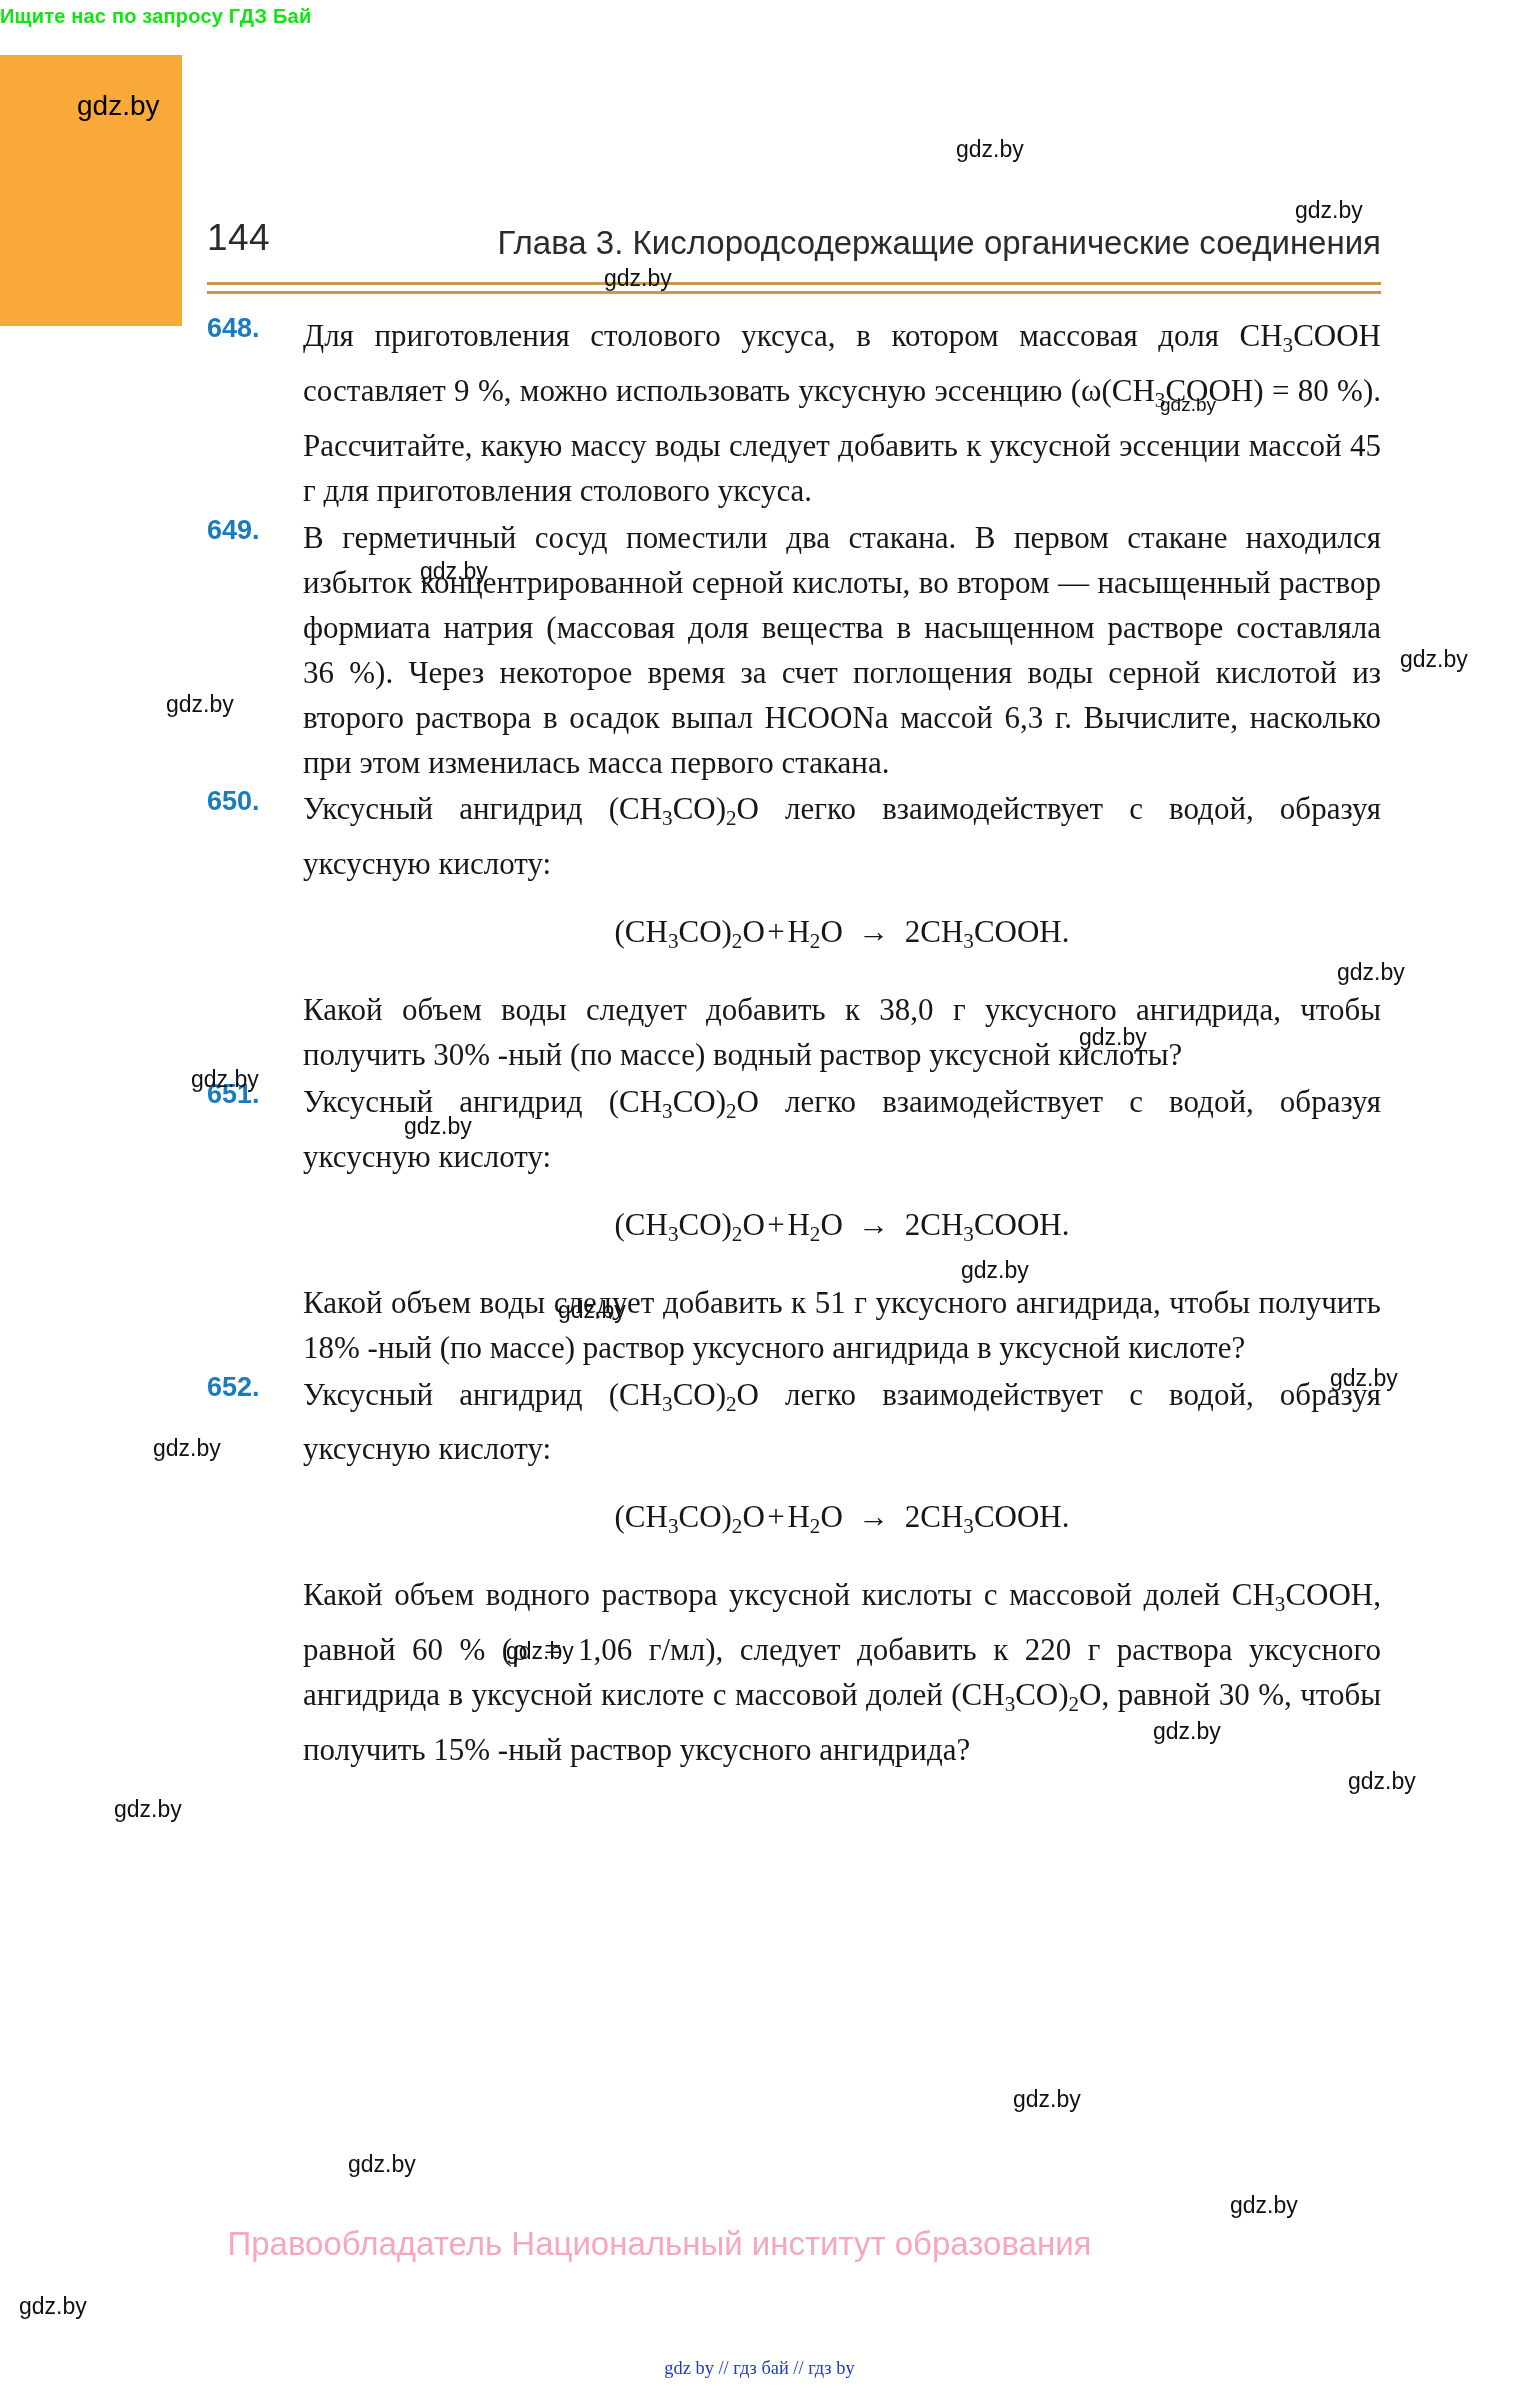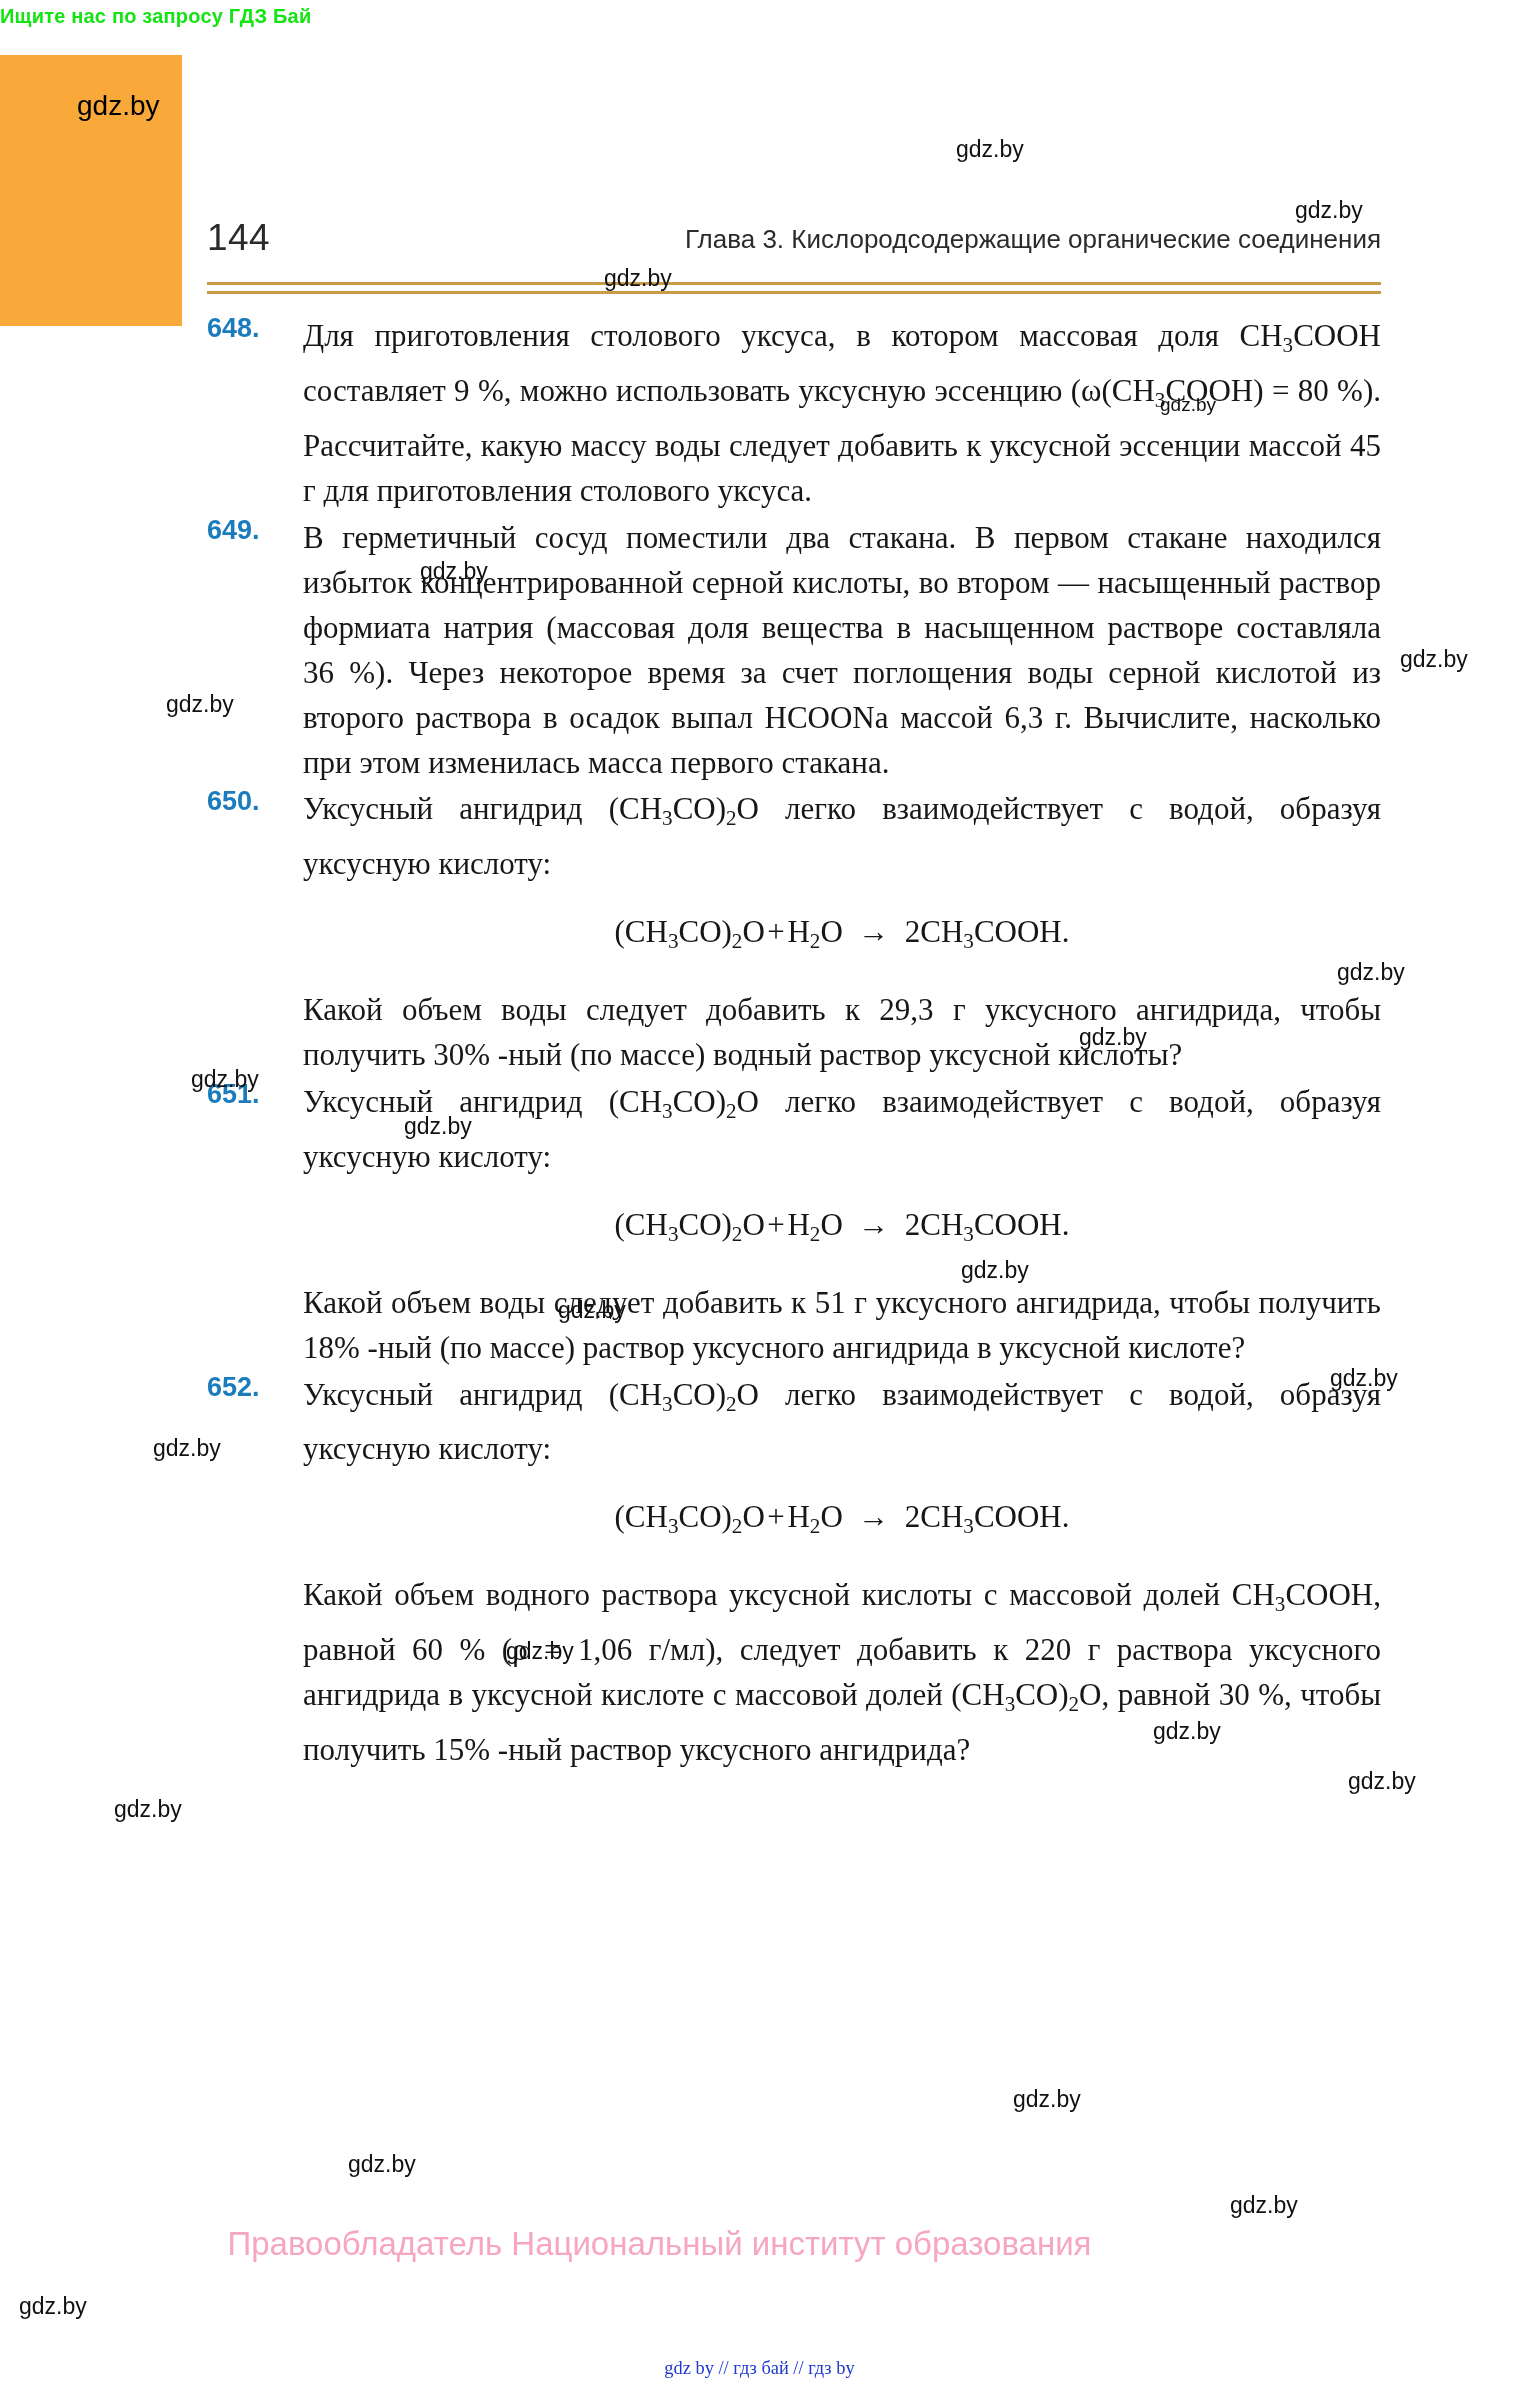--- a/index.html
+++ b/index.html
@@ -66,21 +66,21 @@
     font-family: "Liberation Sans", "DejaVu Sans", sans-serif;
     font-size: 37px;
     color: #2b2b2b;
     letter-spacing: 0.4px;
   }
   .chapter-title {
     position: absolute;
     right: 0;
     top: 7px;
     font-family: "Liberation Sans", "DejaVu Sans", sans-serif;
-    font-size: 26px;
+    font-size: 33px;
     color: #2b2b2b;
     white-space: nowrap;
   }
   .rule {
     position: absolute;
     left: 207px;
     width: 1174px;
     height: 2.6px;
     background: #c79b4a;
   }
@@ -198,21 +198,21 @@
       </div>
     </div>
 
     <div class="task">
       <span class="task-num">650.</span>
       <div class="task-body">
         <p>Уксусный ангидрид (CH<sub>3</sub>CO)<sub>2</sub>O легко взаимодействует с водой, образуя уксусную кислоту:</p>
         <div class="eq">
           (CH<sub>3</sub>CO)<sub>2</sub>O + H<sub>2</sub>O&nbsp; → &nbsp;2CH<sub>3</sub>COOH.
         </div>
-        <p>Какой объем воды следует добавить к <span class="nb">29,3 г</span> уксусного ангидрида, чтобы получить <span class="nb">30% -ный</span> (по массе) водный раствор уксусной кислоты?</p>
+        <p>Какой объем воды следует добавить к <span class="nb">38,0 г</span> уксусного ангидрида, чтобы получить <span class="nb">30% -ный</span> (по массе) водный раствор уксусной кислоты?</p>
       </div>
     </div>
 
     <div class="task">
       <span class="task-num">651.</span>
       <div class="task-body">
         <p>Уксусный ангидрид (CH<sub>3</sub>CO)<sub>2</sub>O легко взаимодействует с водой, образуя уксусную кислоту:</p>
         <div class="eq">
           (CH<sub>3</sub>CO)<sub>2</sub>O + H<sub>2</sub>O&nbsp; → &nbsp;2CH<sub>3</sub>COOH.
         </div>

